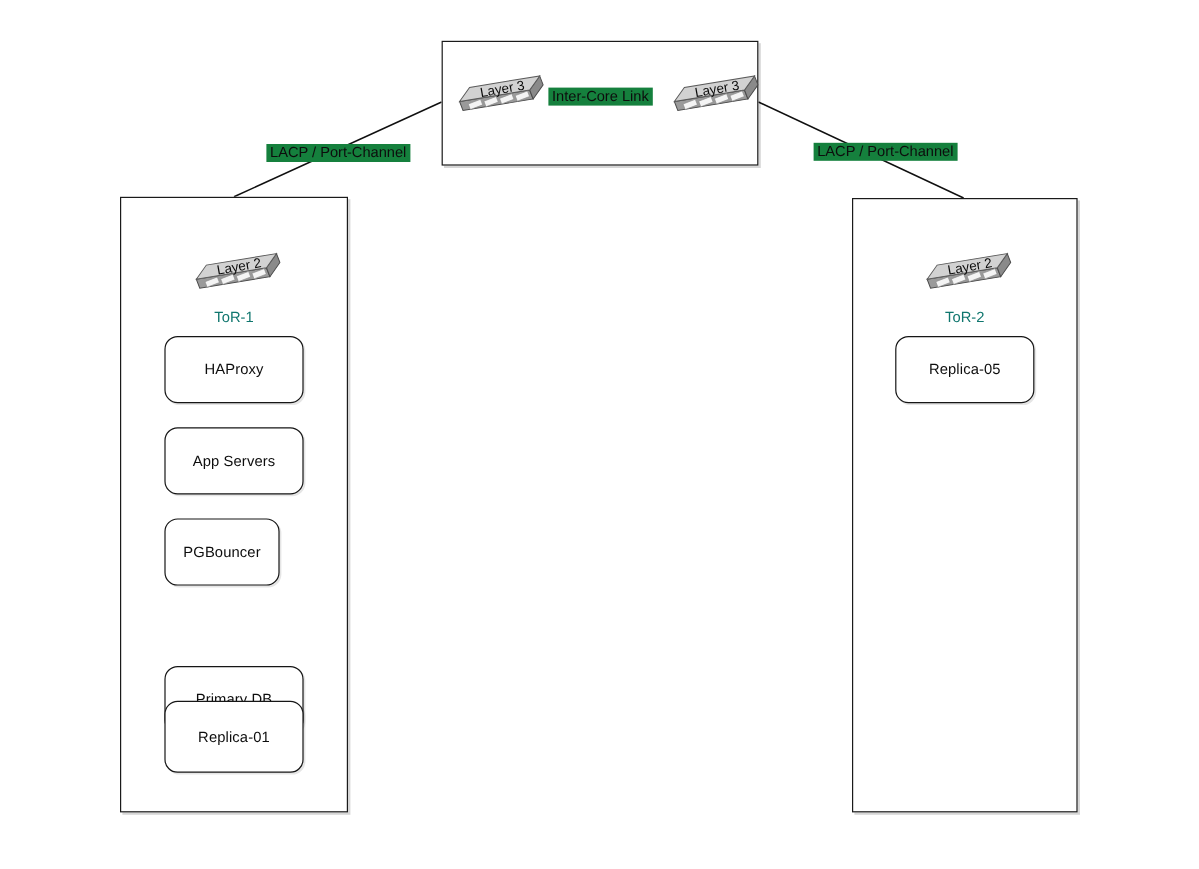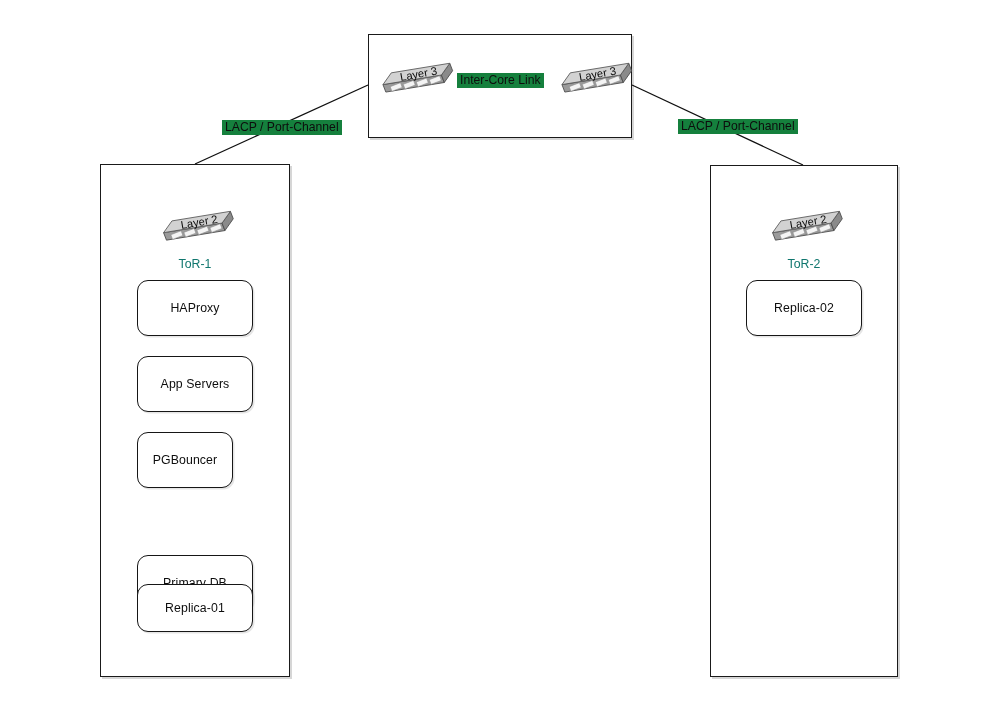--- a/index.html
+++ b/index.html
@@ -175,21 +175,21 @@
   </div>
   <div class="node" style="left:137px; top:356px; width:116px; height:56px;">
     <span>App Servers</span>
   </div>
   <div class="node" style="left:137px; top:432px; width:96px; height:56px;">
     <span>PGBouncer</span>
   </div>
   <div class="node" style="left:137px; top:508px; width:116px; height:56px;margin-top:47px;">
     <span>Primary DB</span>
   </div>
-  <div class="node" style="left:137px; top:584px; width:116px; height:48px;">
+  <div class="node" style="left:137px; top:584px; width:116px; height:60px;">
     <span>Replica-01</span>
   </div>
 
   <div class="container-box" style="left:710px; top:165px; width:188px; height:512px;"></div>
 
   <div class="switch-icon" style="left:763px; top:194px; width:86px; height:56px;">
     <svg width="86" height="56" viewBox="0 0 86 56">
       <g transform="rotate(-21 43 28)">
         <path d="M8,26 L8,34 L66,46 L66,38 Z" fill="#9a9a9a" stroke="#4a4a4a" stroke-width="0.8"></path>
         <path d="M66,38 L66,46 L78,38 L78,30 Z" fill="#8a8a8a" stroke="#4a4a4a" stroke-width="0.8"></path>
@@ -199,16 +199,16 @@
         <rect x="40" y="35.5" width="11" height="5" fill="#f4f4f4" stroke="#8a8a8a" stroke-width="0.5"></rect>
         <rect x="53" y="38" width="11" height="5" fill="#f4f4f4" stroke="#8a8a8a" stroke-width="0.5"></rect>
         <text class="sw-text" x="26" y="29" transform="rotate(11 26 29)">Layer 2</text>
       </g>
     </svg>
   </div>
 
   <div class="switch-label" style="left:754px; top:257px; width:100px;">ToR-2</div>
 
   <div class="node" style="left:746px; top:280px; width:116px; height:56px;">
-    <span>Replica-02</span>
+    <span>Replica-05</span>
   </div>
 
 </div>
 
 </body></html>

